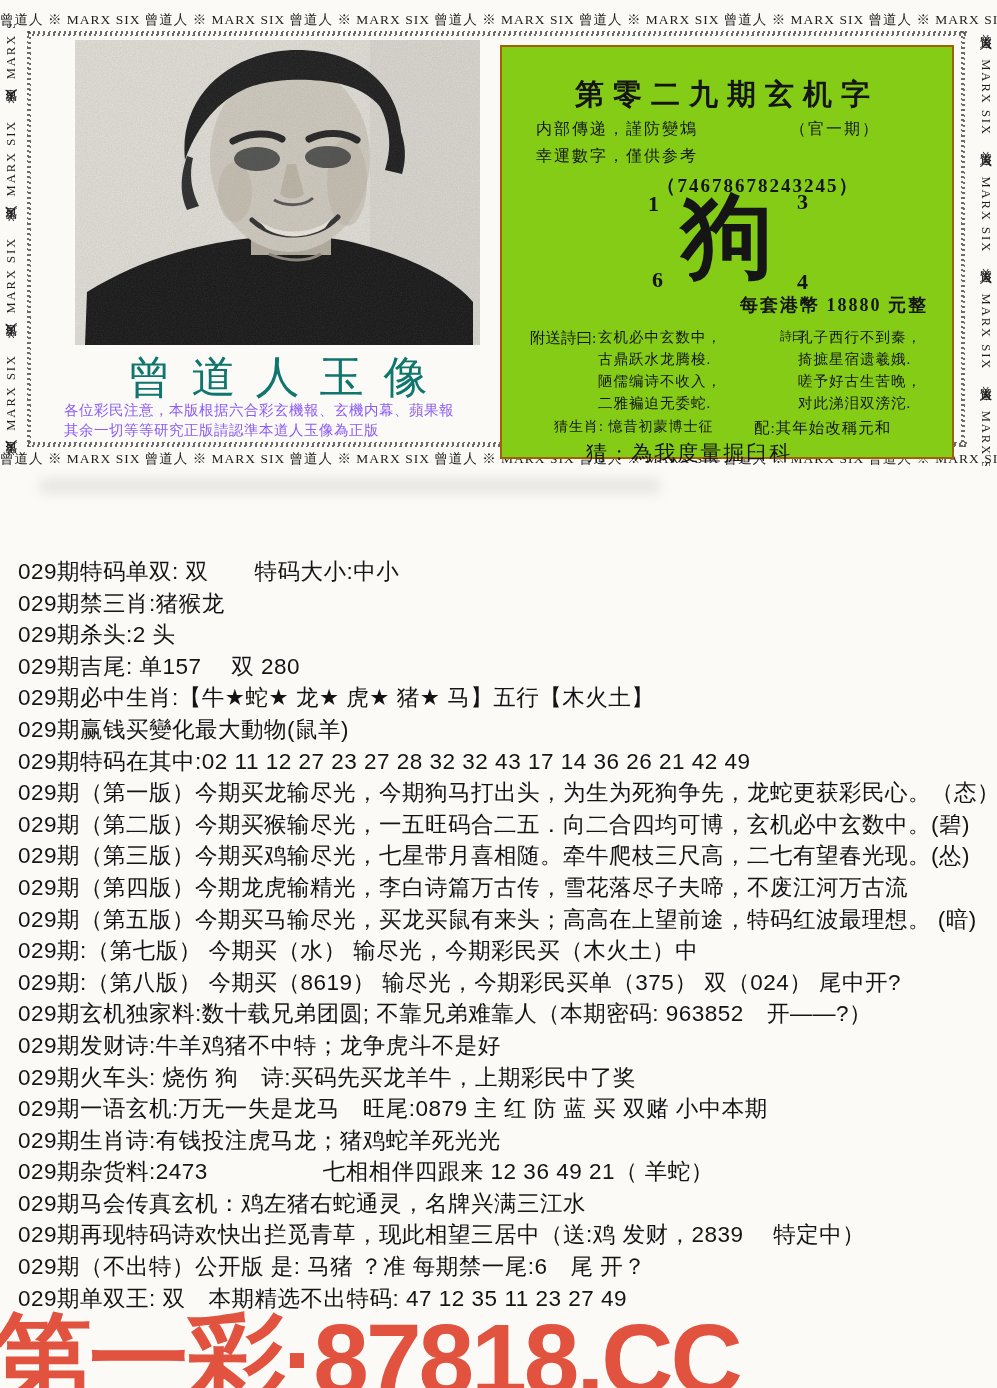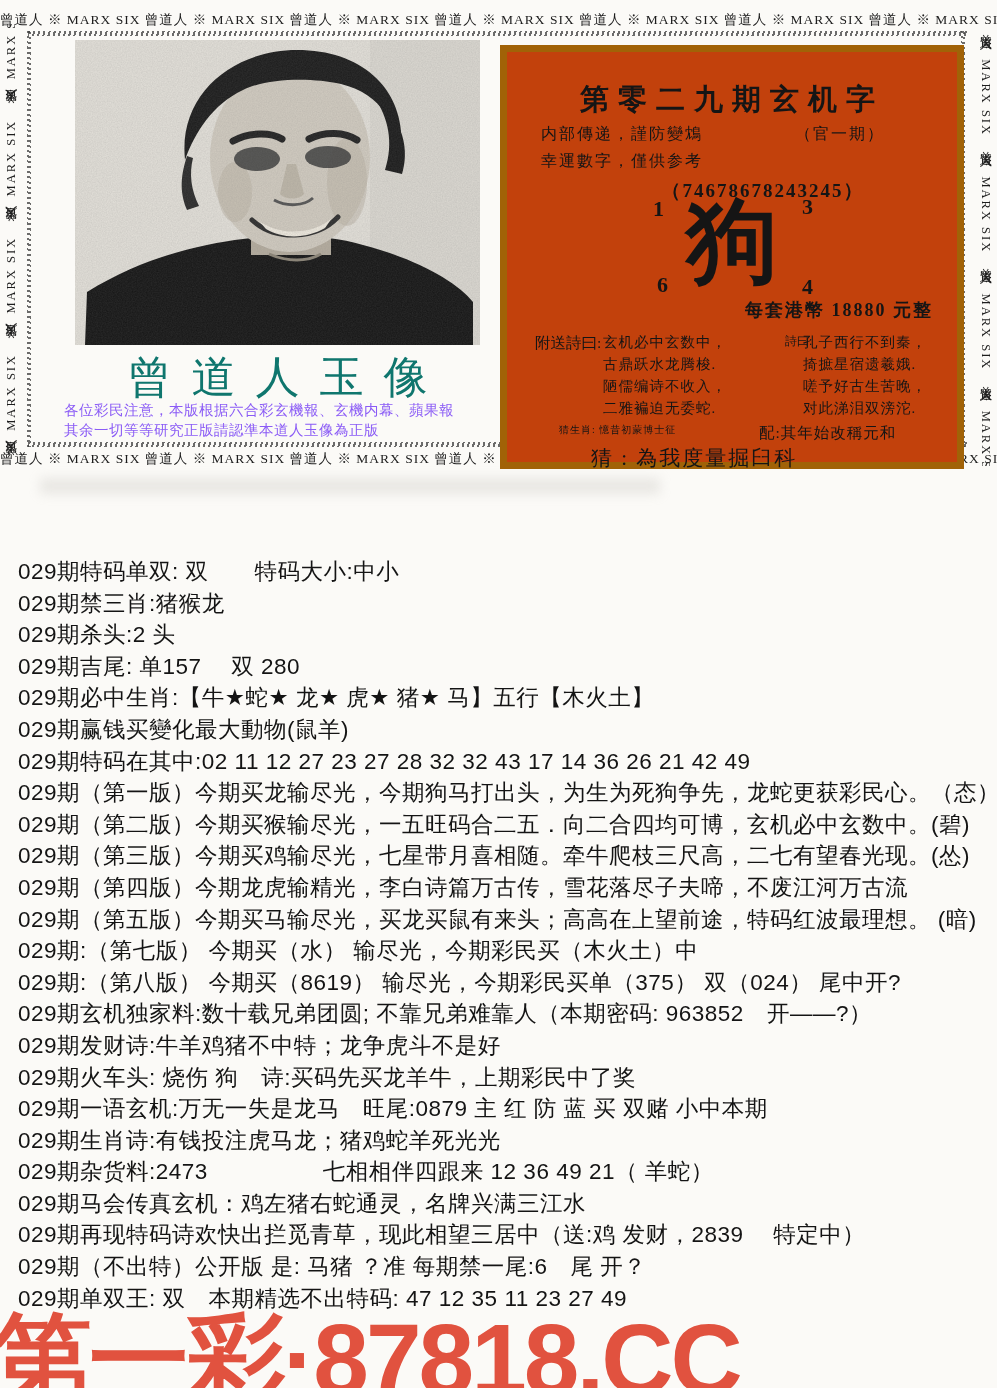--- a/index.html
+++ b/index.html
@@ -30,40 +30,40 @@
   
   .photo{position:absolute;left:75px;top:40px;width:405px;height:305px;}
   .portrait-title{position:absolute;left:75px;top:348px;width:405px;height:50px;
     font-family:"Liberation Serif","DejaVu Serif",serif;font-weight:normal;font-size:44px;
     letter-spacing:20px;text-indent:20px;text-align:center;color:#0f766e;}
   .portrait-caption{position:absolute;left:64px;width:430px;
     font-family:"Liberation Serif","DejaVu Serif",serif;font-size:14.5px;letter-spacing:.5px;color:#8b5cf6;white-space:nowrap;}
   .cap1{top:401px;} .cap2{top:421px;}
   
   .mbox{position:absolute;left:500px;top:45px;width:450px;height:410px;
-    border:7px solid #a16207;background:#c2410c;
+    border:2px solid #a16207;background:#84cc16;
     font-family:"Liberation Serif","DejaVu Serif",serif;color:#151515;}
   .mbox *{position:absolute;white-space:nowrap;}
   .m-title{left:0;top:28px;width:450px;text-align:center;font-size:29px;font-weight:bold;letter-spacing:9px;}
   .m-note1{left:34px;top:72px;font-size:16px;letter-spacing:2px;}
   .m-issue{left:288px;top:72px;font-size:16px;letter-spacing:2px;}
   .m-note2{left:34px;top:99px;font-size:16px;letter-spacing:2px;}
   .m-nums{left:0;top:126px;width:512px;text-align:center;font-size:19px;letter-spacing:2px;font-weight:bold;}
   .m-char{left:118px;top:140px;width:214px;height:108px;}
   .m-char .zi{left:0;top:-4px;width:214px;text-align:center;font-size:92px;line-height:108px;font-weight:bold;}
   .m-char .c{font-size:22px;font-weight:bold;}
   .c-tl{left:28px;top:4px;} .c-tr{right:26px;top:2px;}
   .c-bl{left:32px;bottom:2px;} .c-br{right:26px;bottom:0px;}
   .m-price{right:24px;top:246px;font-size:18px;font-weight:bold;letter-spacing:2px;}
   .m-poem-label1{left:28px;top:281px;font-size:15.5px;}
   .m-poem-label2{left:250px;top:281px;font-size:12px;margin-left:28px;}
   .p1{left:96px;font-size:14.5px;letter-spacing:1px;}
   .p2{left:296px;font-size:14.5px;letter-spacing:1px;}
   .r0{top:281px;} .r1{top:303px;} .r2{top:325px;} .r3{top:347px;}
-  .m-zodiac{left:52px;top:371px;font-size:10px;letter-spacing:1px;}
+  .m-zodiac{left:52px;top:371px;font-size:14px;letter-spacing:1px;}
   .m-match{left:252px;top:371px;font-size:15.5px;letter-spacing:1px;}
   .m-guess{left:84px;top:392px;font-size:21px;letter-spacing:2px;}
   
   .body-lines{position:absolute;left:18px;top:556px;width:979px;}
   .bline{height:31.6px;line-height:31.6px;font-size:22.5px;white-space:nowrap;
     letter-spacing:.5px;color:#141414;}
   
   .watermark{position:absolute;left:-8px;top:1294px;font-size:100px;font-weight:bold;
     white-space:nowrap;letter-spacing:-3px;color:#e2402c;opacity:.9;
     mix-blend-mode:multiply;font-family:"Liberation Sans","DejaVu Sans",sans-serif;}

